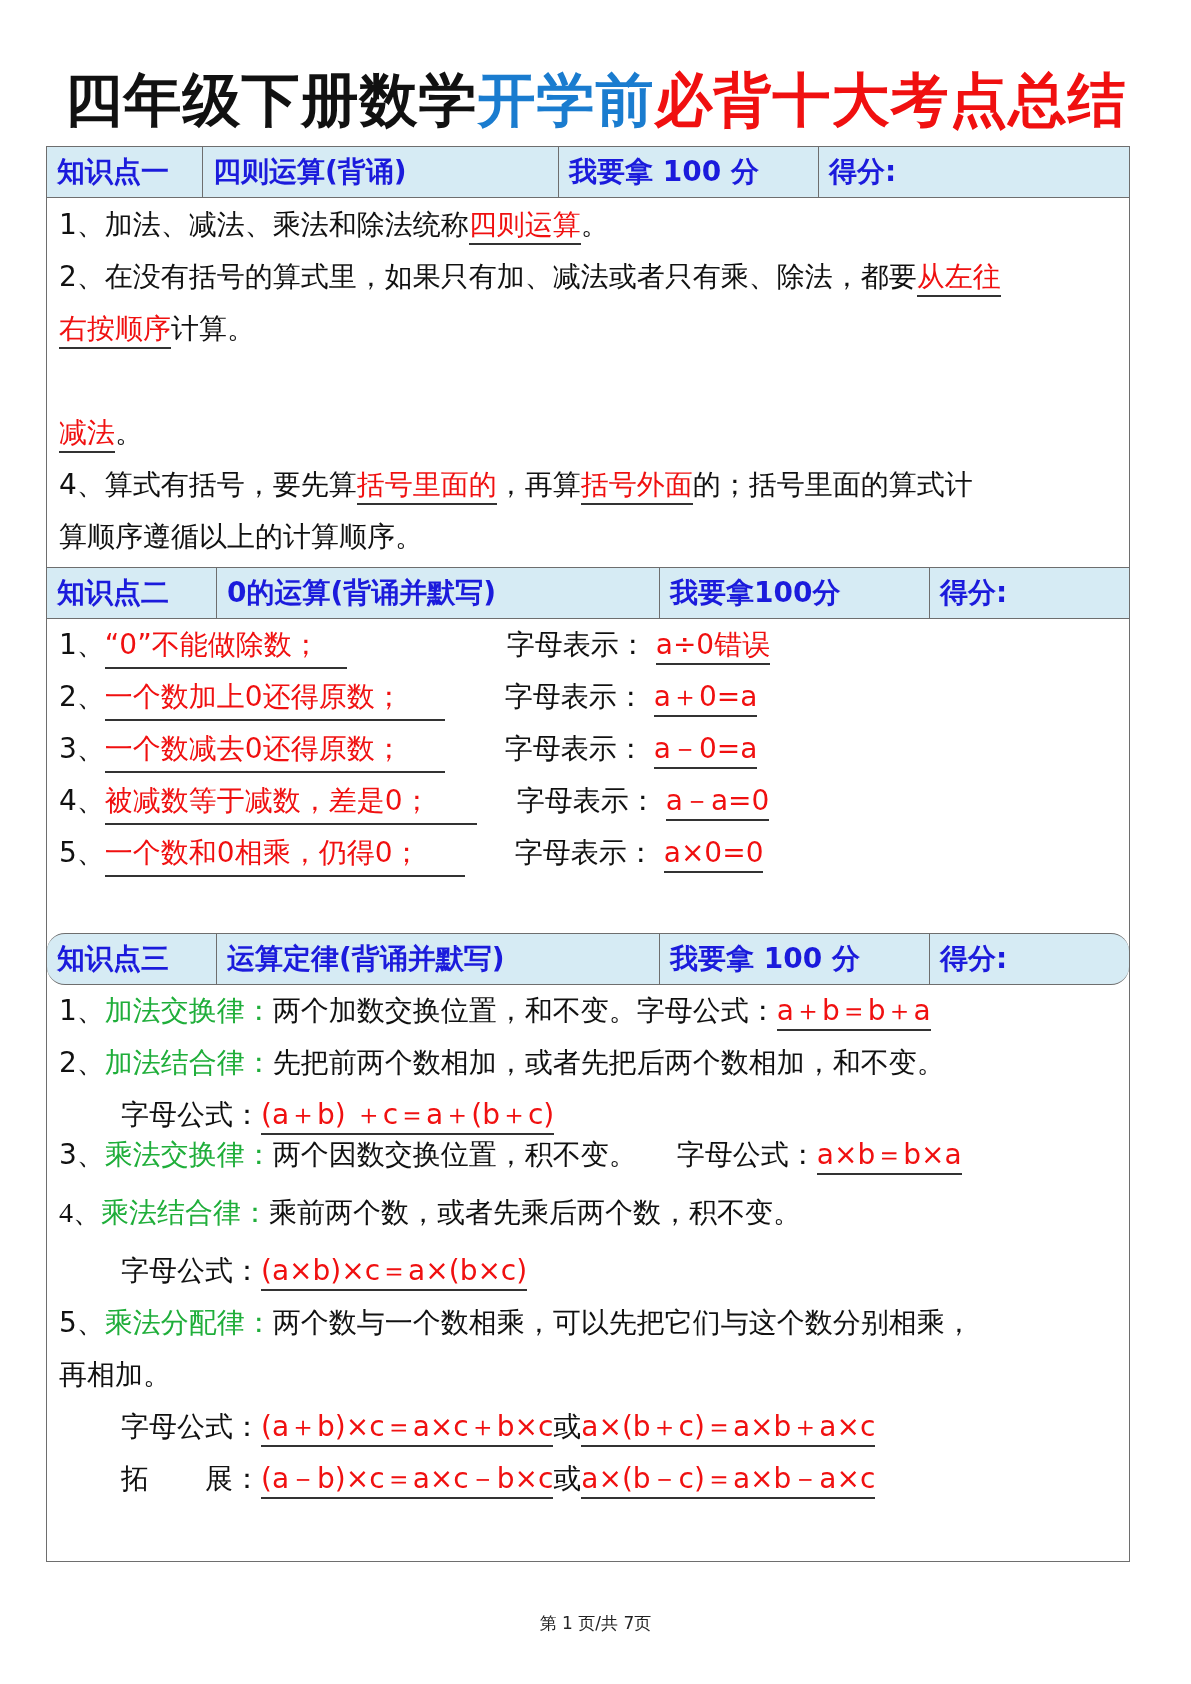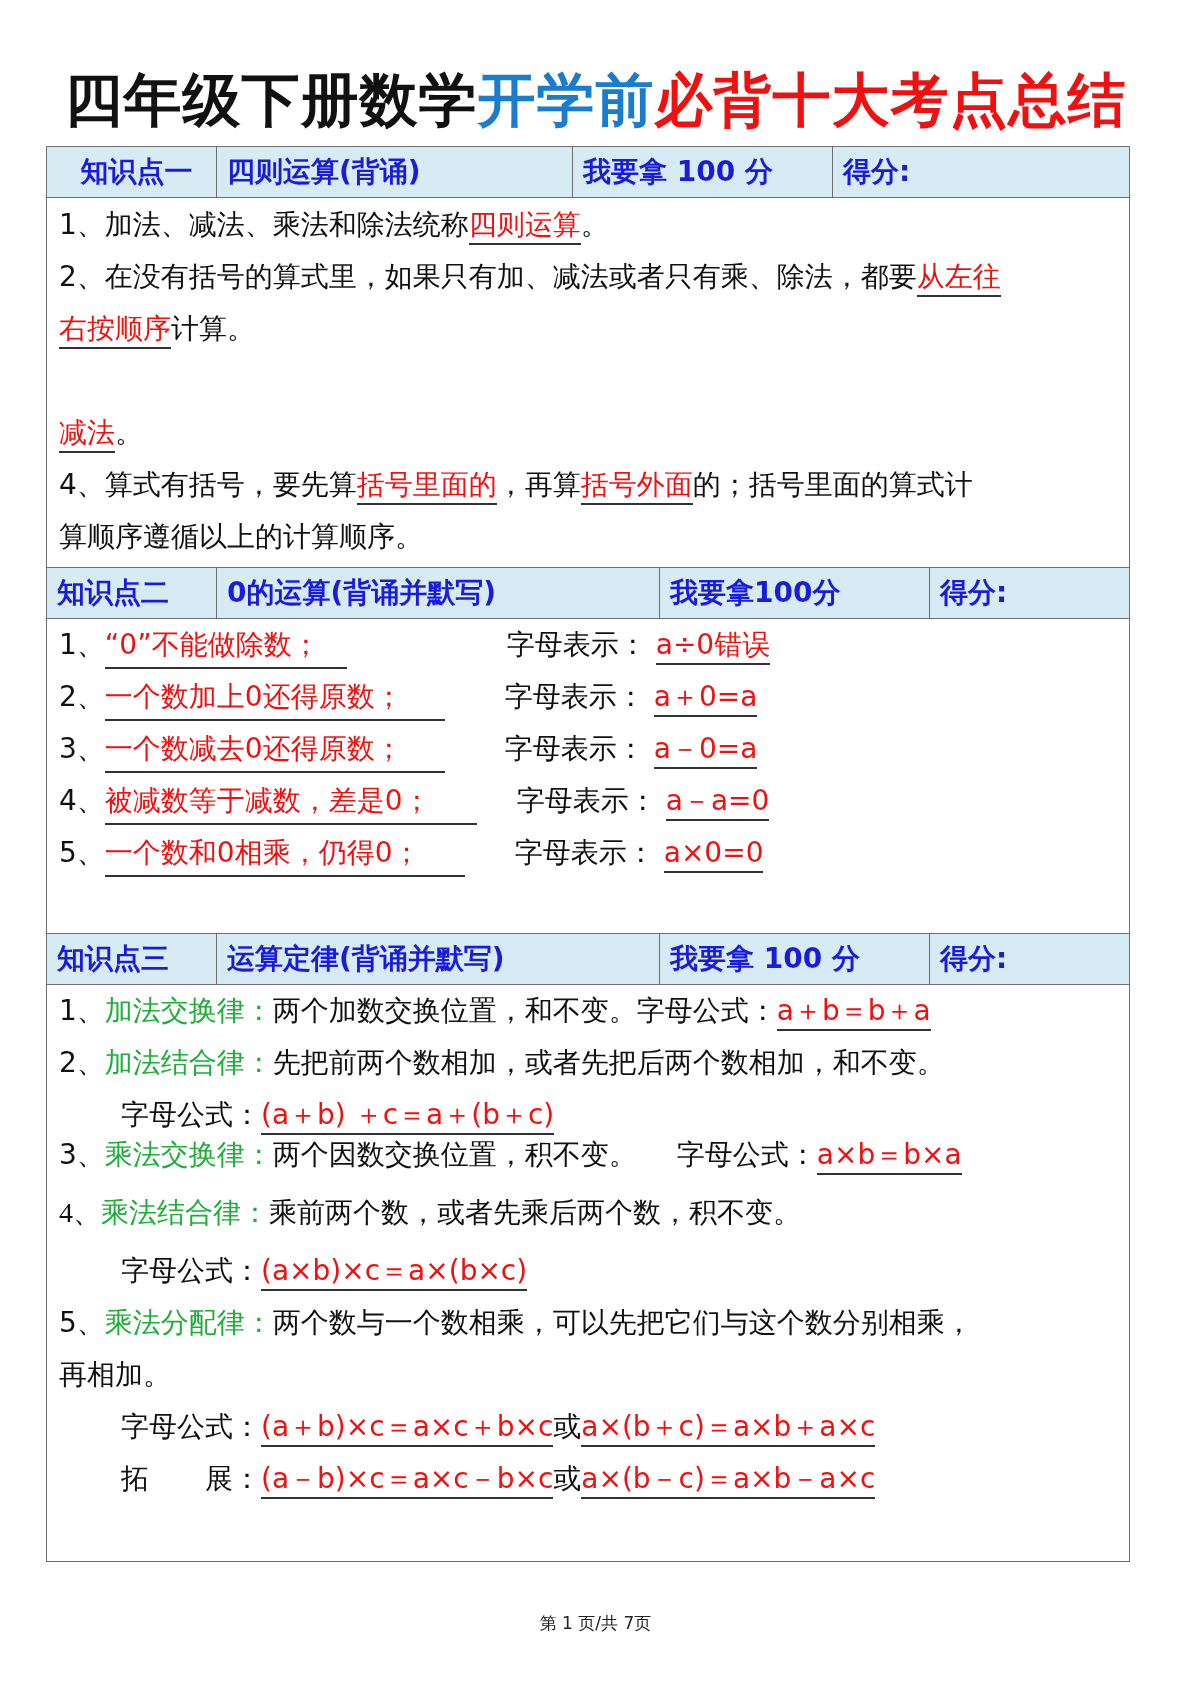--- a/index.html
+++ b/index.html
@@ -27,21 +27,21 @@
 </head>
 <body>
 
 <div class="title">
   <span class="t-black">四年级下册数学</span><span class="t-blue">开学前</span><span class="t-red">必背十大考点总结</span>
 </div>
 
 <div class="sheet">
 
   <div class="hdr" style="top:-1px;">
-    <div class="cell" style="width:170px;text-align:center;">知识点一</div>
+    <div class="cell" style="width:156px;">知识点一</div>
     <div class="cell" style="width:356px;">四则运算(背诵)</div>
     <div class="cell" style="width:260px;">我要拿 100 分</div>
     <div class="cell" style="flex:1;">得分:</div>
   </div>
 
   <div class="line" style="top:58px;">
     <span>1、加法、减法、乘法和除法统称</span><span class="red ul">四则运算</span><span>。</span>
   </div>
   <div class="line" style="top:110px;">
     <span>2、在没有括号的算式里，如果只有加、减法或者只有乘、除法，都要</span><span class="red ul">从左往</span>
@@ -75,21 +75,21 @@
   <div class="line" style="top:582px;">
     <span>3、</span><span class="red ul ul-pad" style="width:340px;">一个数减去0还得原数；</span><span style="display:inline-block;width:60px;"></span><span>字母表示：</span> <span class="red ul">a－0=a</span>
   </div>
   <div class="line" style="top:634px;">
     <span>4、</span><span class="red ul ul-pad" style="width:372px;">被减数等于减数，差是0；</span><span style="display:inline-block;width:40px;"></span><span>字母表示：</span> <span class="red ul">a－a=0</span>
   </div>
   <div class="line" style="top:686px;">
     <span>5、</span><span class="red ul ul-pad" style="width:360px;">一个数和0相乘，仍得0；</span><span style="display:inline-block;width:50px;"></span><span>字母表示：</span> <span class="red ul">a×0=0</span>
   </div>
 
-  <div class="hdr" style="top:786px;">
+  <div class="hdr" style="top:786px;border-radius:18px;">
     <div class="cell" style="width:170px;">知识点三</div>
     <div class="cell" style="width:443px;">运算定律(背诵并默写)</div>
     <div class="cell" style="width:270px;">我要拿 100 分</div>
     <div class="cell" style="flex:1;">得分:</div>
   </div>
 
   <div class="line" style="top:844px;">
     <span>1、</span><span class="green">加法交换律：</span><span>两个加数交换位置，和不变。字母公式：</span><span class="red ul">a＋b＝b＋a</span>
   </div>
   <div class="line" style="top:896px;">

